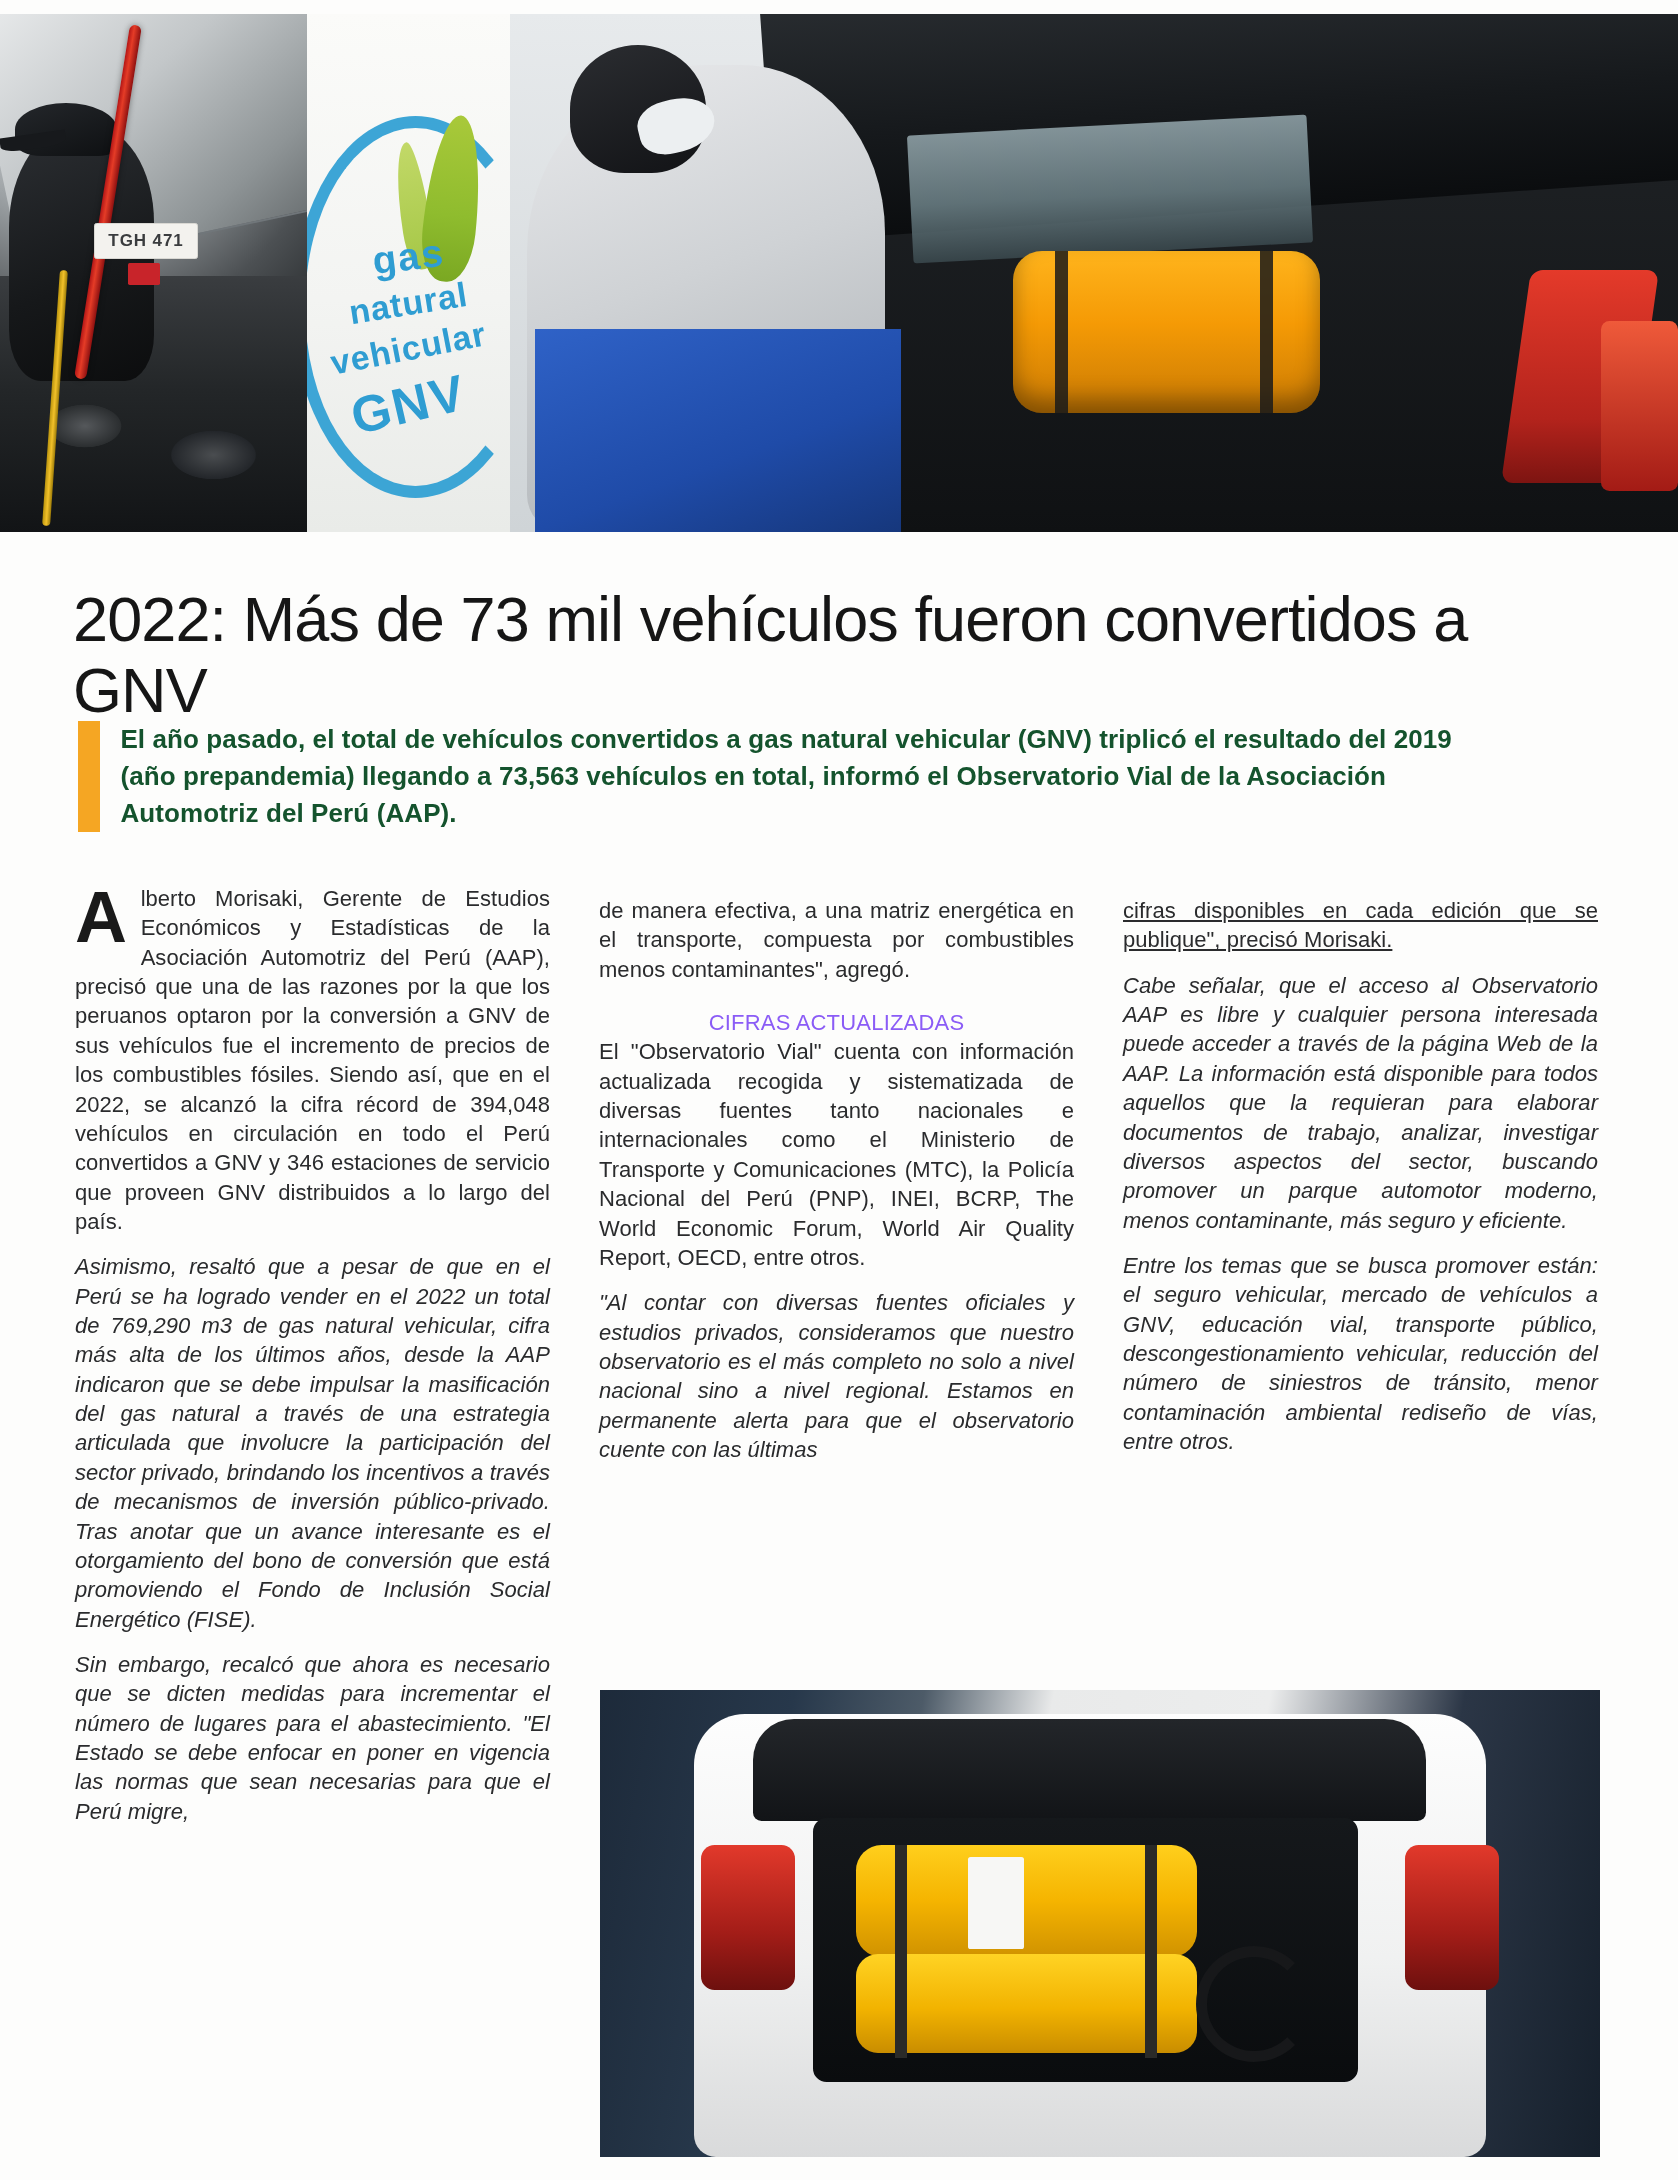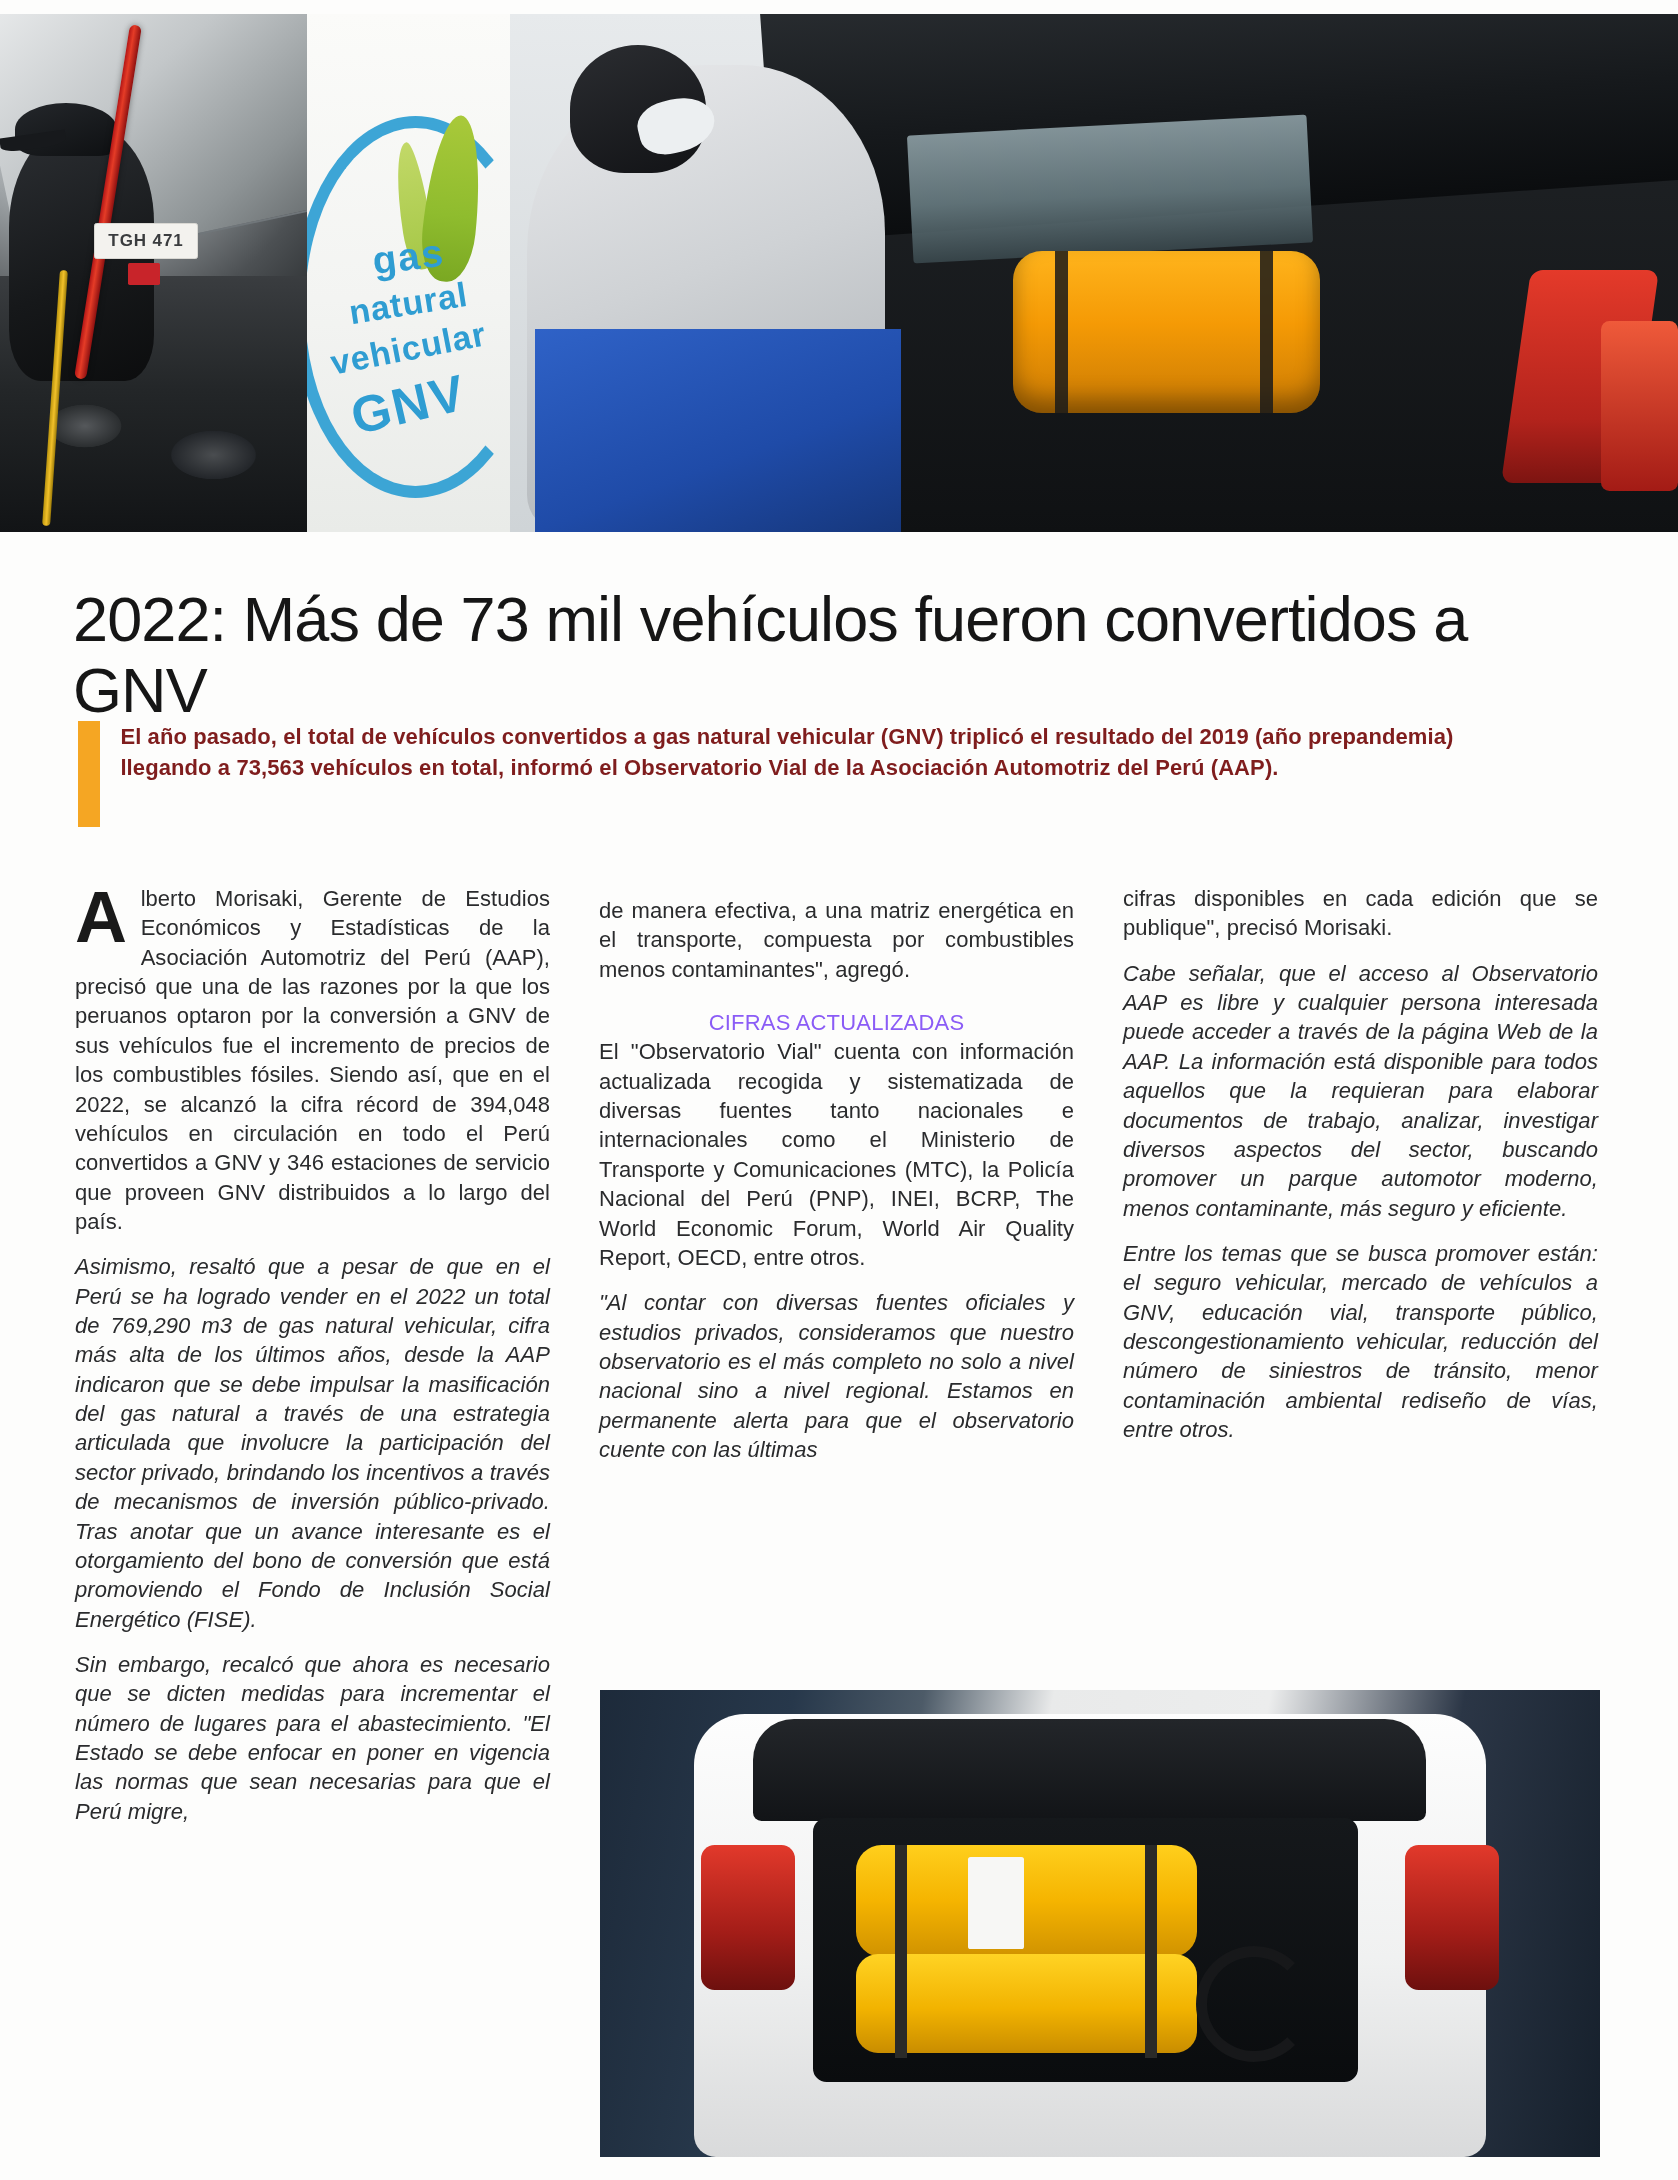--- a/index.html
+++ b/index.html
@@ -101,36 +101,36 @@
     background:linear-gradient(180deg,#ef5a3a,#a31b15);border-radius:8.5px;}
 
   
   .headline{position:absolute;left:73px;top:542px;width:1397px;
     font-size:63px;line-height:1.12;font-weight:400;color:#161616;letter-spacing:-0.9px;}
   .headline .yr{font-weight:400;}
 
   
   .lede-wrap{position:absolute;left:78px;top:721px;width:1414px;display:flex;gap:20.4px;}
   .lede-bar{width:22px;min-height:106px;background:#f5a623;flex:none;}
-  .lede{flex:1;color:#7f1d1d;font-size:22px;line-height:1.42;font-weight:700;letter-spacing:0.1px;}
+  .lede{flex:1;color:#14532d;font-size:26px;line-height:1.42;font-weight:700;letter-spacing:0.1px;}
 
   
   .cols{position:absolute;left:75px;top:884px;width:1525px;display:flex;gap:49px;}
   .col{width:475px;}
   .col p{
     margin:0;font-size:22px;line-height:1.335;color:#2a2b2d;
     text-align:justify;text-justify:inter-word;letter-spacing:0.04px;hyphens:manual;
   }
   .col p + p{margin-top:16px;font-style:italic;}
   .dropcap-p{position:relative;}
   .dropcap{float:left;font-size:72px;line-height:.78;font-weight:700;color:#1a1a1a;
     margin:5.1px 13.6px 0 0;}
   .subhead{font-size:22px;font-weight:400;color:#8b5cf6;letter-spacing:0.2px;margin:25.6px 0 1.7px 0;text-align:center;}
   .col.c2 p:first-child{margin-top:12px;}
-  .col.c3 p:first-child{}
+  .col.c3 p:first-child{margin-top:12px;text-decoration:underline;}
 
   
   .bottom-photo{position:absolute;left:600px;top:1690px;width:1000px;height:467px;
     background:linear-gradient(180deg,#f4f4f3 0%,#ebebea 100%);overflow:hidden;}
   .bp-bg{position:absolute;inset:0;background:linear-gradient(100deg,#1d2a3a 0%,#27384b 18%,#4d5b68 30%,#e9eaea 42%,#eceded 62%,#2b3646 80%,#16202c 100%);}
   .car{position:absolute;left:94px;top:24px;width:792px;height:443px;
     background:linear-gradient(180deg,#fdfdfd 0%,#f0f1f1 55%,#d9dadb 100%);
     border-radius:51px 51px 22px 22px;}
   .bp-lid{position:absolute;left:153px;top:29px;width:673px;height:102px;
     background:linear-gradient(180deg,#23262a 0%,#121417 100%);border-radius:41px 41px 8.5px 8.5px;}

